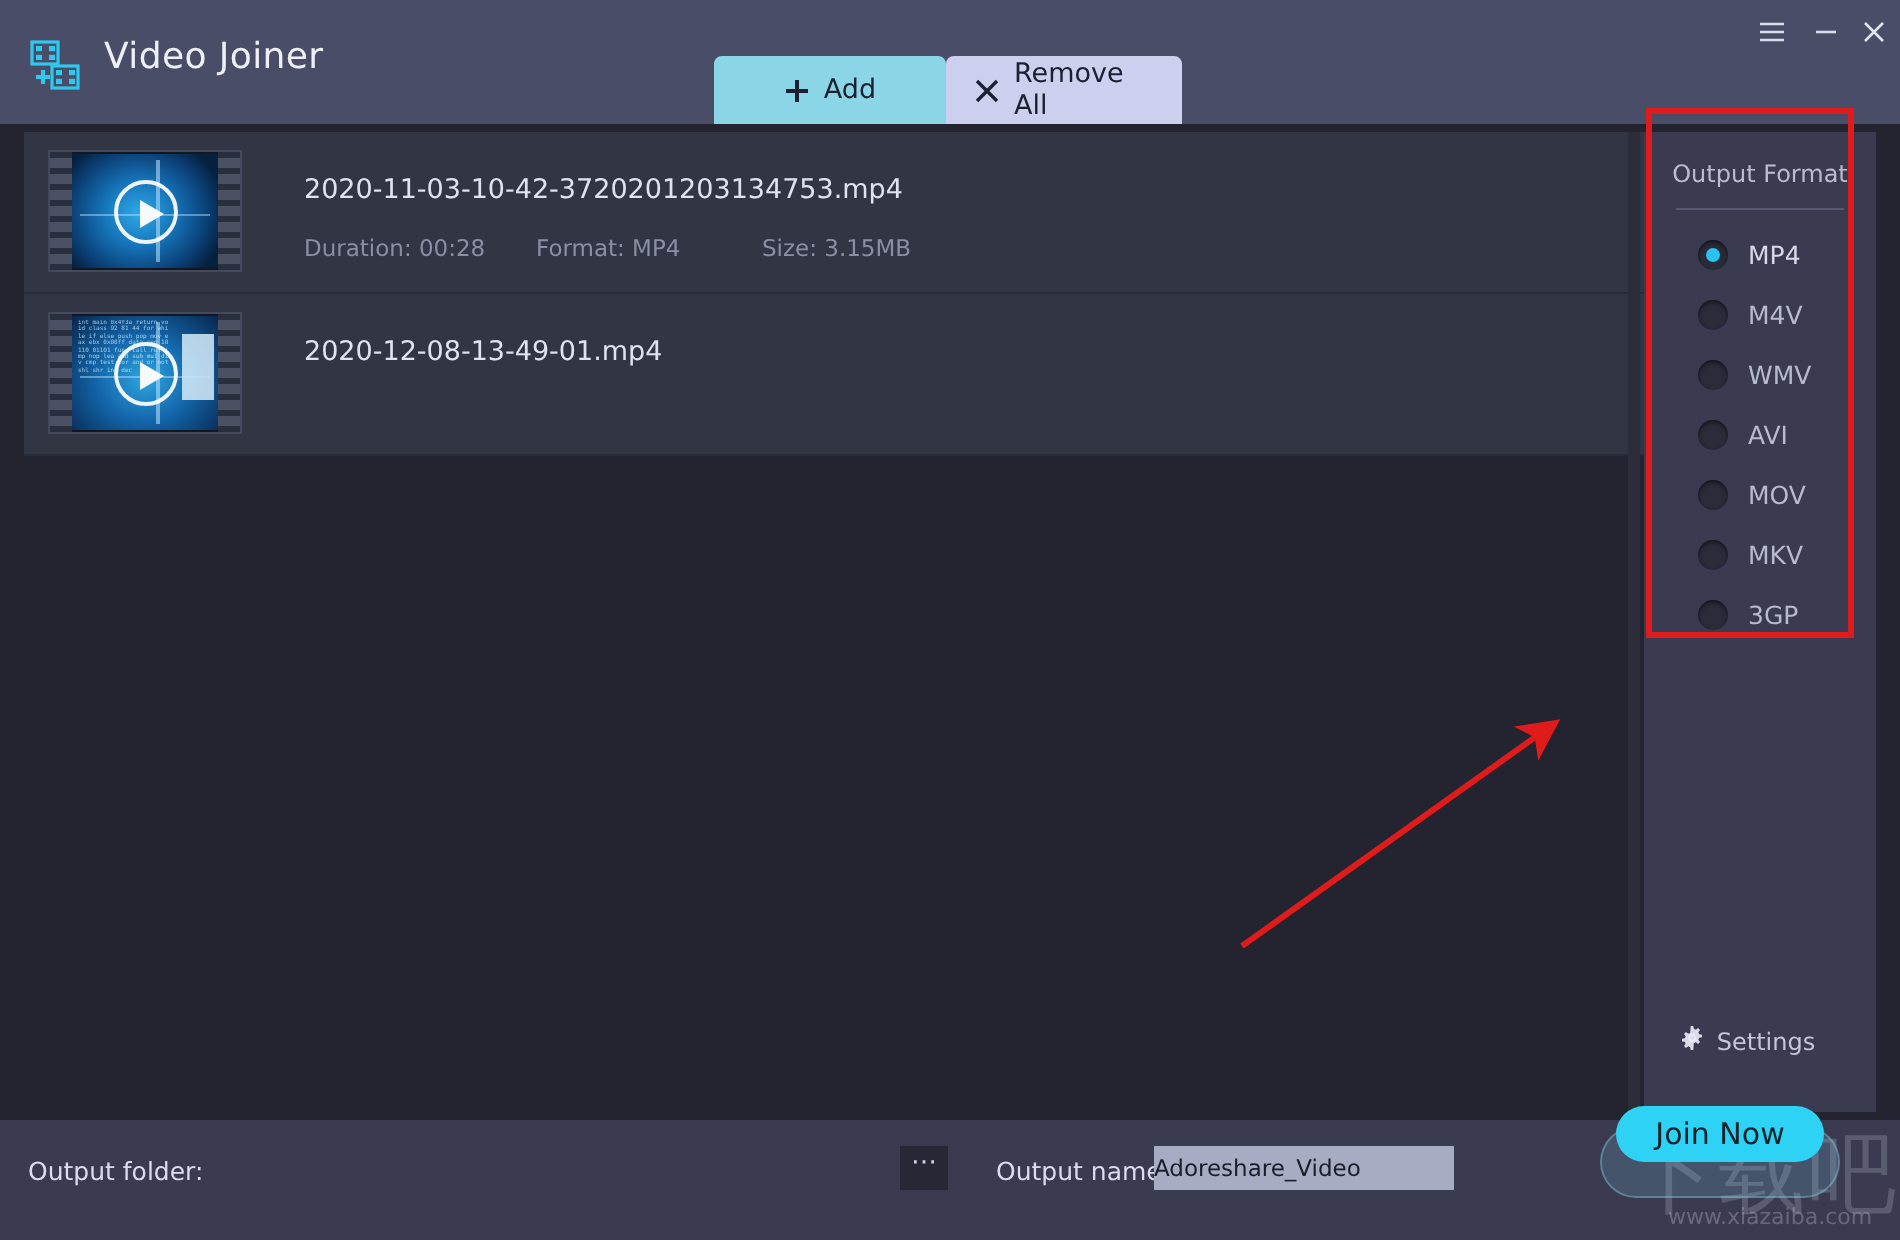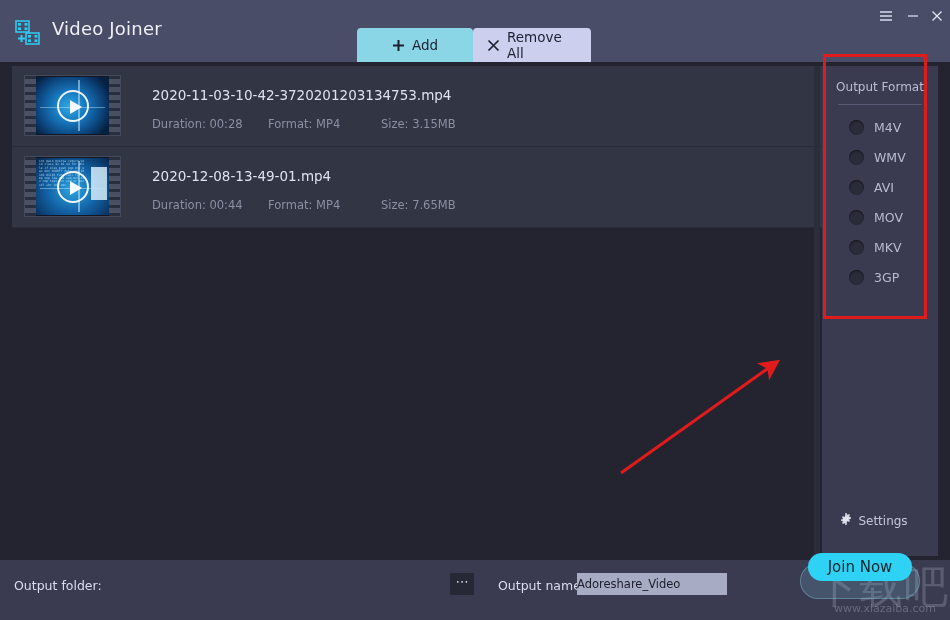--- a/index.html
+++ b/index.html
@@ -392,35 +392,36 @@
       <div class="thumb alt">
         <div class="pic">
           <div class="code">int main 0x4f3a return void class 92 81 44 for while if else push pop mov eax ebx 0x00ff data seg 10110 01101 func call ret jmp nop lea add sub mul div cmp test xor and or not shl shr inc dec</div>
           <div class="panel"></div>
         </div>
         <div class="strip l"></div>
         <div class="strip r"></div>
         <div class="play"></div>
       </div>
       <div class="fname">2020-12-08-13-49-01.mp4</div>
-      <div class="fmeta">
-        <span class="m-dur">Duration: 00:44</span><span class="m-fmt">Format: MP4</span><span>Size:  7.65MB</span>
-      </div>
     </div>
 
   </div>
 
   <div id="list-scroll"></div>
 
   <div id="rightpanel">
 
     <div id="fmt-title">Output Format</div>
     <div id="fmt-rule"></div>
 
     <div id="fmt-list">
+      <div class="fmt-item sel">
+        <span class="radio"></span>
+        <span class="fmt-label">MP4</span>
+      </div>
       <div class="fmt-item">
         <span class="radio"></span>
         <span class="fmt-label">M4V</span>
       </div>
       <div class="fmt-item">
         <span class="radio"></span>
         <span class="fmt-label">WMV</span>
       </div>
       <div class="fmt-item">
         <span class="radio"></span>

